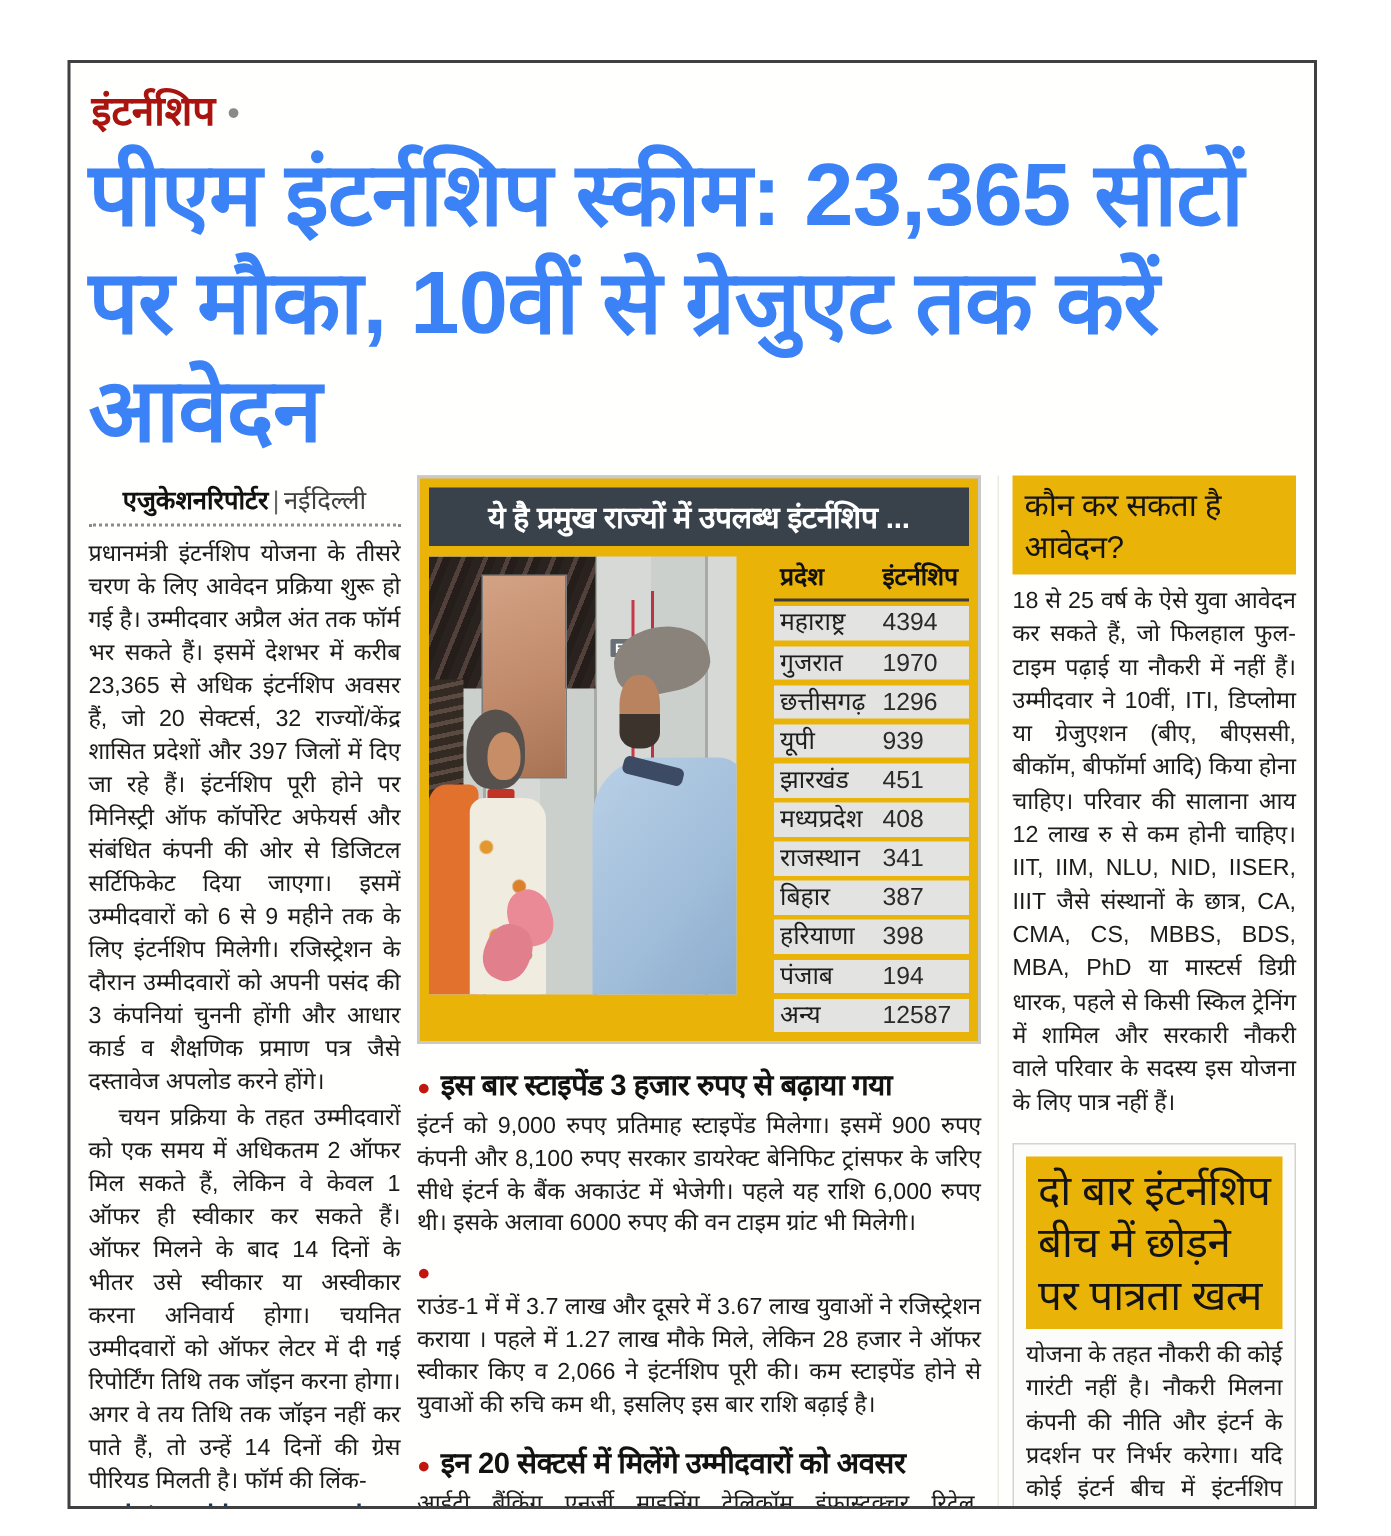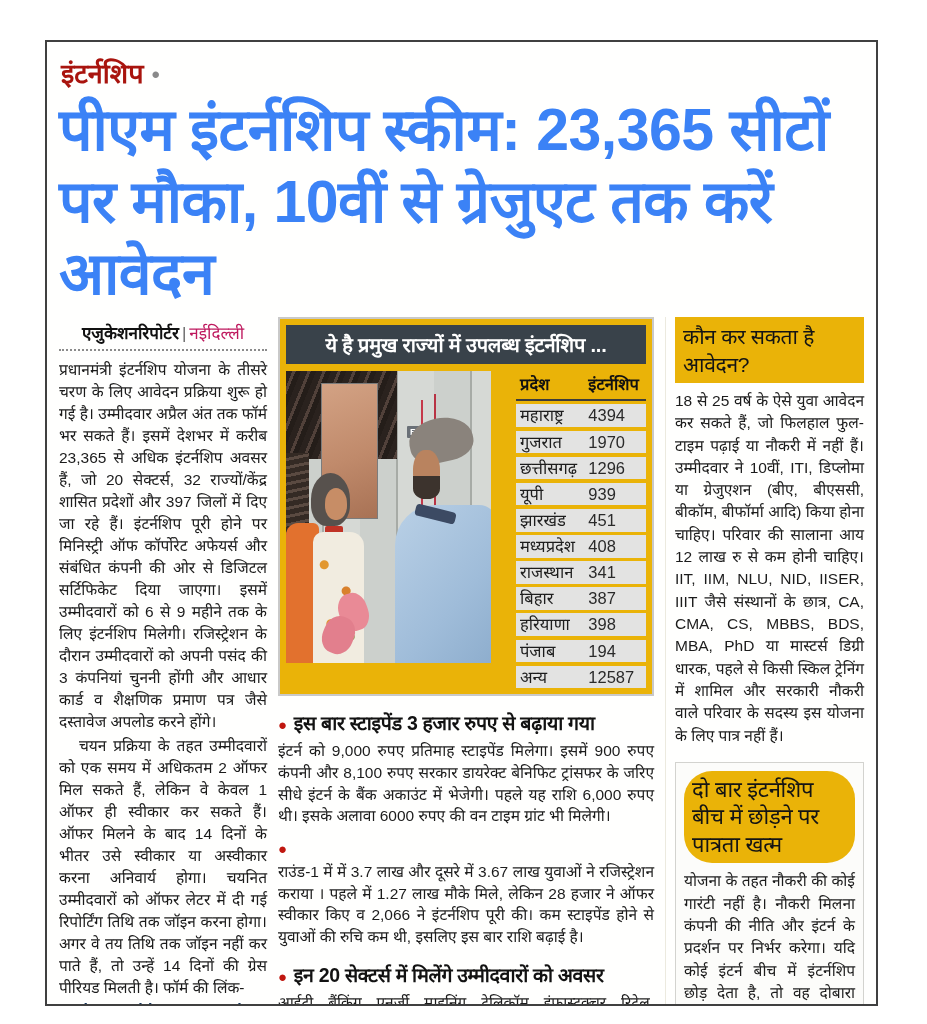--- a/index.html
+++ b/index.html
@@ -14,21 +14,21 @@
   .headline{font-size:59px;line-height:1.22;font-weight:800;color:#3b82f6;letter-spacing:-0.5px;margin:2px 0 6px 0;}
   
   .cols{display:flex;gap:11px;margin-top:4px;}
   .col-left{width:208px;flex:none;}
   .col-mid{width:376px;flex:none;}
   .col-right{flex:1;min-width:0;border-left:1px solid #eceadf;padding-left:9px;box-sizing:border-box;}
   
   .byline{text-align:center;font-size:17px;padding:4px 0 5px 0;}
   .byline .rep{font-weight:bold;color:#111;}
   .byline .bsep{color:#666;padding:0 3px;}
-  .byline .city{color:#be185d;}
+  .byline .city{color:#404040;}
   .dotrule{border-bottom:2px dotted #8b8b8b;margin-bottom:8px;}
   .bodytxt{font-size:15.5px;line-height:1.42;text-align:justify;color:#1b1b1b;}
   .bodytxt p{margin:0;}
   .bodytxt p + p{text-indent:20px;margin-top:2px;}
   .formlink{font-weight:bold;color:#16365c;font-size:16px;letter-spacing:0.2px;}
   
   .statesbox{border:2px solid #c9c9c9;padding:6px;box-sizing:border-box;background:#eab308;}
   .statesbox .bar{background:#39424a;color:#ffffff;text-align:center;font-weight:bold;font-size:20px;padding:6px 4px;letter-spacing:-0.2px;}
   .sb-content{display:flex;gap:25px;margin-top:7px;}
   
@@ -61,21 +61,21 @@
   .trow .tval{width:44%;color:#2a2a2a;}
   
   .msec{margin-top:13px;}
   .msec .mhead{display:flex;align-items:baseline;gap:7px;font-weight:800;font-size:19.5px;color:#121212;letter-spacing:-0.3px;}
   .msec .bullet{color:#c0170f;font-size:15px;flex:none;}
   .msec .mbody{margin-top:4px;font-size:15.5px;line-height:1.4;text-align:justify;color:#1c1c1c;}
   
   .rhead{background:#eab308;font-weight:400;font-size:21px;color:#141414;padding:5px 8px;letter-spacing:-0.3px;}
   .rbody{margin-top:7px;font-size:15.5px;line-height:1.44;text-align:justify;color:#1c1c1c;}
   .rbox2{margin-top:15px;border:1px solid #d3d3cf;background:#fcfcfa;padding:8px 8px 10px 8px;box-sizing:border-box;}
-  .rbox2 .rhead{font-size:22px;line-height:1.25;border-radius:28px;}
+  .rbox2 .rhead{font-size:28px;line-height:1.25;}
 </style>
 </head>
 <body>
 
 <div class="frame">
 
   <div class="kicker">
     <span class="tag">इंटर्नशिप</span>
     <span class="sep">•</span>
   </div>

